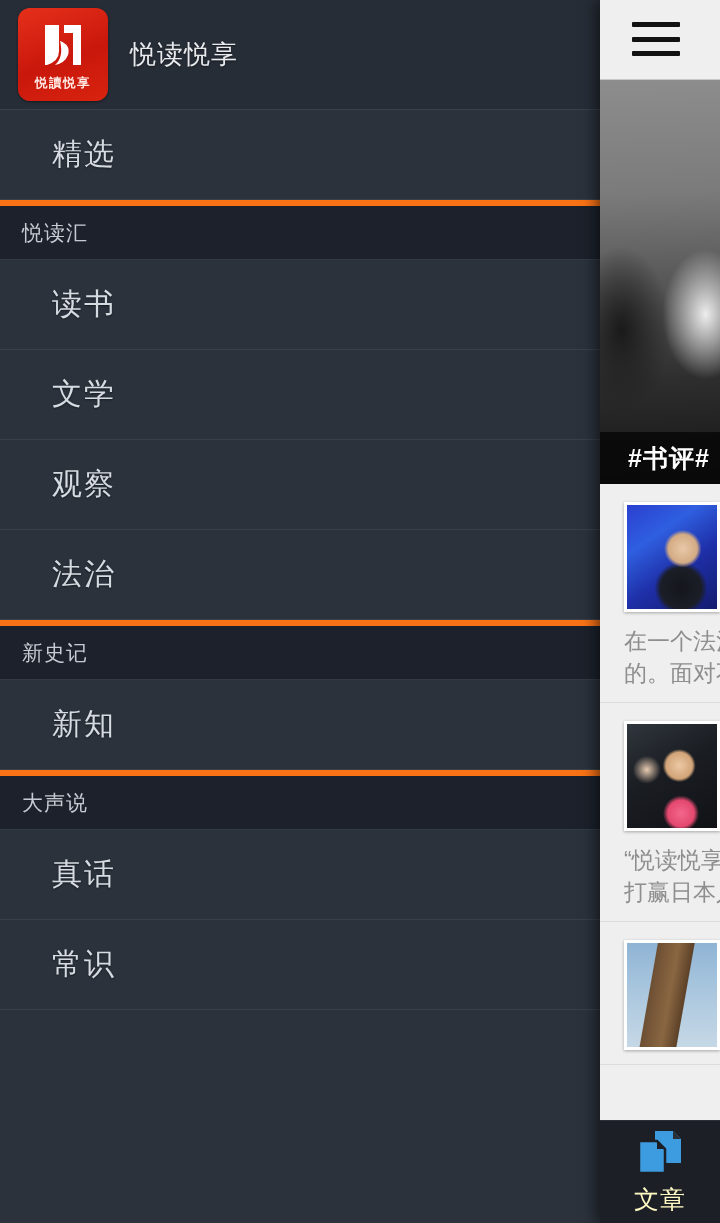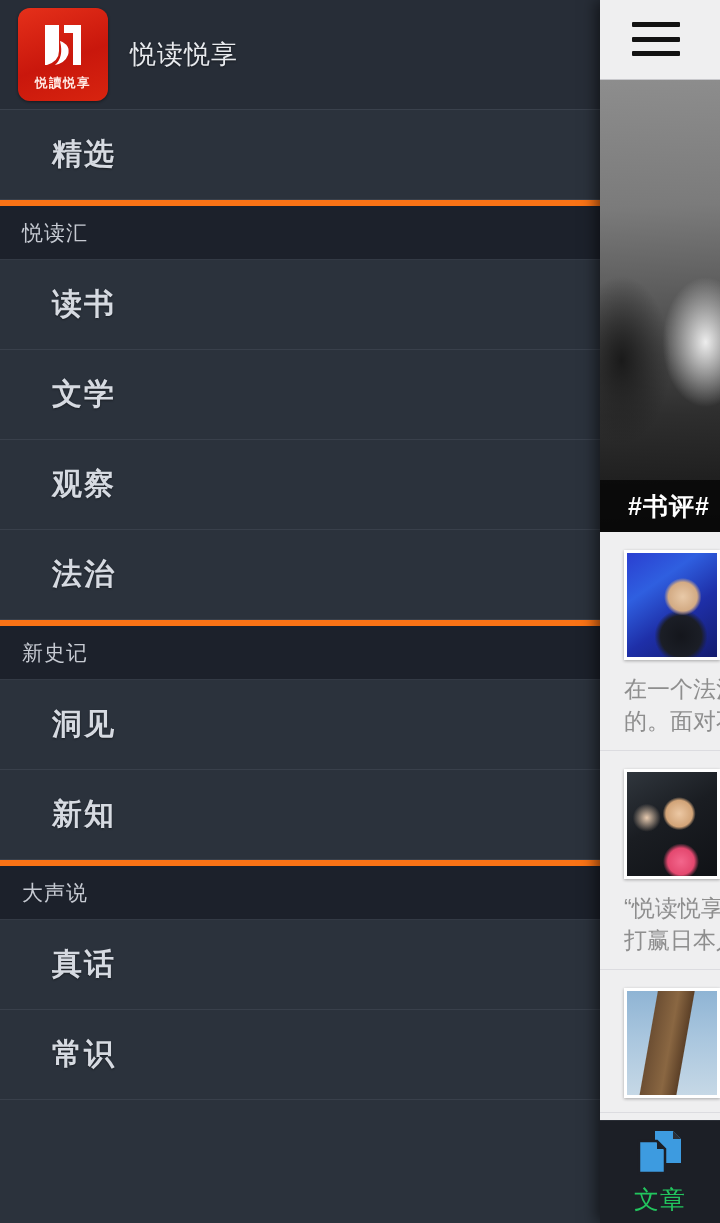--- a/index.html
+++ b/index.html
@@ -68,21 +68,21 @@
     padding-left:22px;
     border-top:6px solid #f97316;
     border-bottom:1px solid #333a45;
     letter-spacing:1px;
   }
   .nav-item {
     height:90px;
     background:#2b323c;
     color:#d6dae1;
     font-size:30px;
-    font-weight:bold;
+    font-weight:normal;
     display:flex; align-items:center;
     padding-left:52px;
     border-bottom:1px solid #39404b;
     letter-spacing:2px;
     text-shadow:0 1px 2px rgba(0,0,0,.45);
   }
 
   
   .content {
     width:120px; height:1223px;
@@ -98,21 +98,21 @@
     border-bottom:1px solid #c8c8cc;
   }
   .hamburger {
     position:absolute; left:32px; top:22px;
     width:48px; height:34px;
     display:flex; flex-direction:column; justify-content:space-between;
   }
   .hamburger span { display:block; height:5px; background:#121212; border-radius:1px; }
 
   .hero {
-    height:452px;
+    height:404px;
     position:relative;
     overflow:hidden;
     background:#6e6e6e;
   }
   .hero-photo {
     position:absolute; inset:0;
     background:
       radial-gradient(ellipse 70px 120px at 18% 62%, #1a1a1a 0%, rgba(26,26,26,0) 70%),
       radial-gradient(ellipse 60px 90px at 88% 58%, #ededed 0%, rgba(237,237,237,0) 72%),
       linear-gradient(178deg,#8d8d8d 0%,#7b7b7b 28%,#545454 52%,#2e2e2e 74%,#141414 100%);
@@ -175,21 +175,21 @@
   .tabbar {
     position:absolute; left:0; bottom:0;
     width:120px; height:103px;
     background:#1c1f26;
     display:flex; flex-direction:column;
     align-items:center; justify-content:center;
     border-top:1px solid #2a2e36;
   }
   .tab-icon { width:50px; height:48px; margin-bottom:6px; }
   .tab-label {
-    color:#22c55e; font-size:25px; letter-spacing:1px;
+    color:#fef9c3; font-size:25px; letter-spacing:1px;
   }
 </style>
 </head>
 <body>
 
 <div class="screen">
 
   <div class="drawer">
 
     <div class="drawer-head">
@@ -205,21 +205,20 @@
     </div>
 
     <div class="nav-list">
         <div class="nav-item">精选</div>
         <div class="nav-group-label">悦读汇</div>
         <div class="nav-item">读书</div>
         <div class="nav-item">文学</div>
         <div class="nav-item">观察</div>
         <div class="nav-item">法治</div>
         <div class="nav-group-label">新史记</div>
-        <div class="nav-item">洞见</div>
         <div class="nav-item">新知</div>
         <div class="nav-group-label">大声说</div>
         <div class="nav-item">真话</div>
         <div class="nav-item">常识</div>
       </div>
   </div>
 
   <div class="content">
 
     <div class="topbar">

